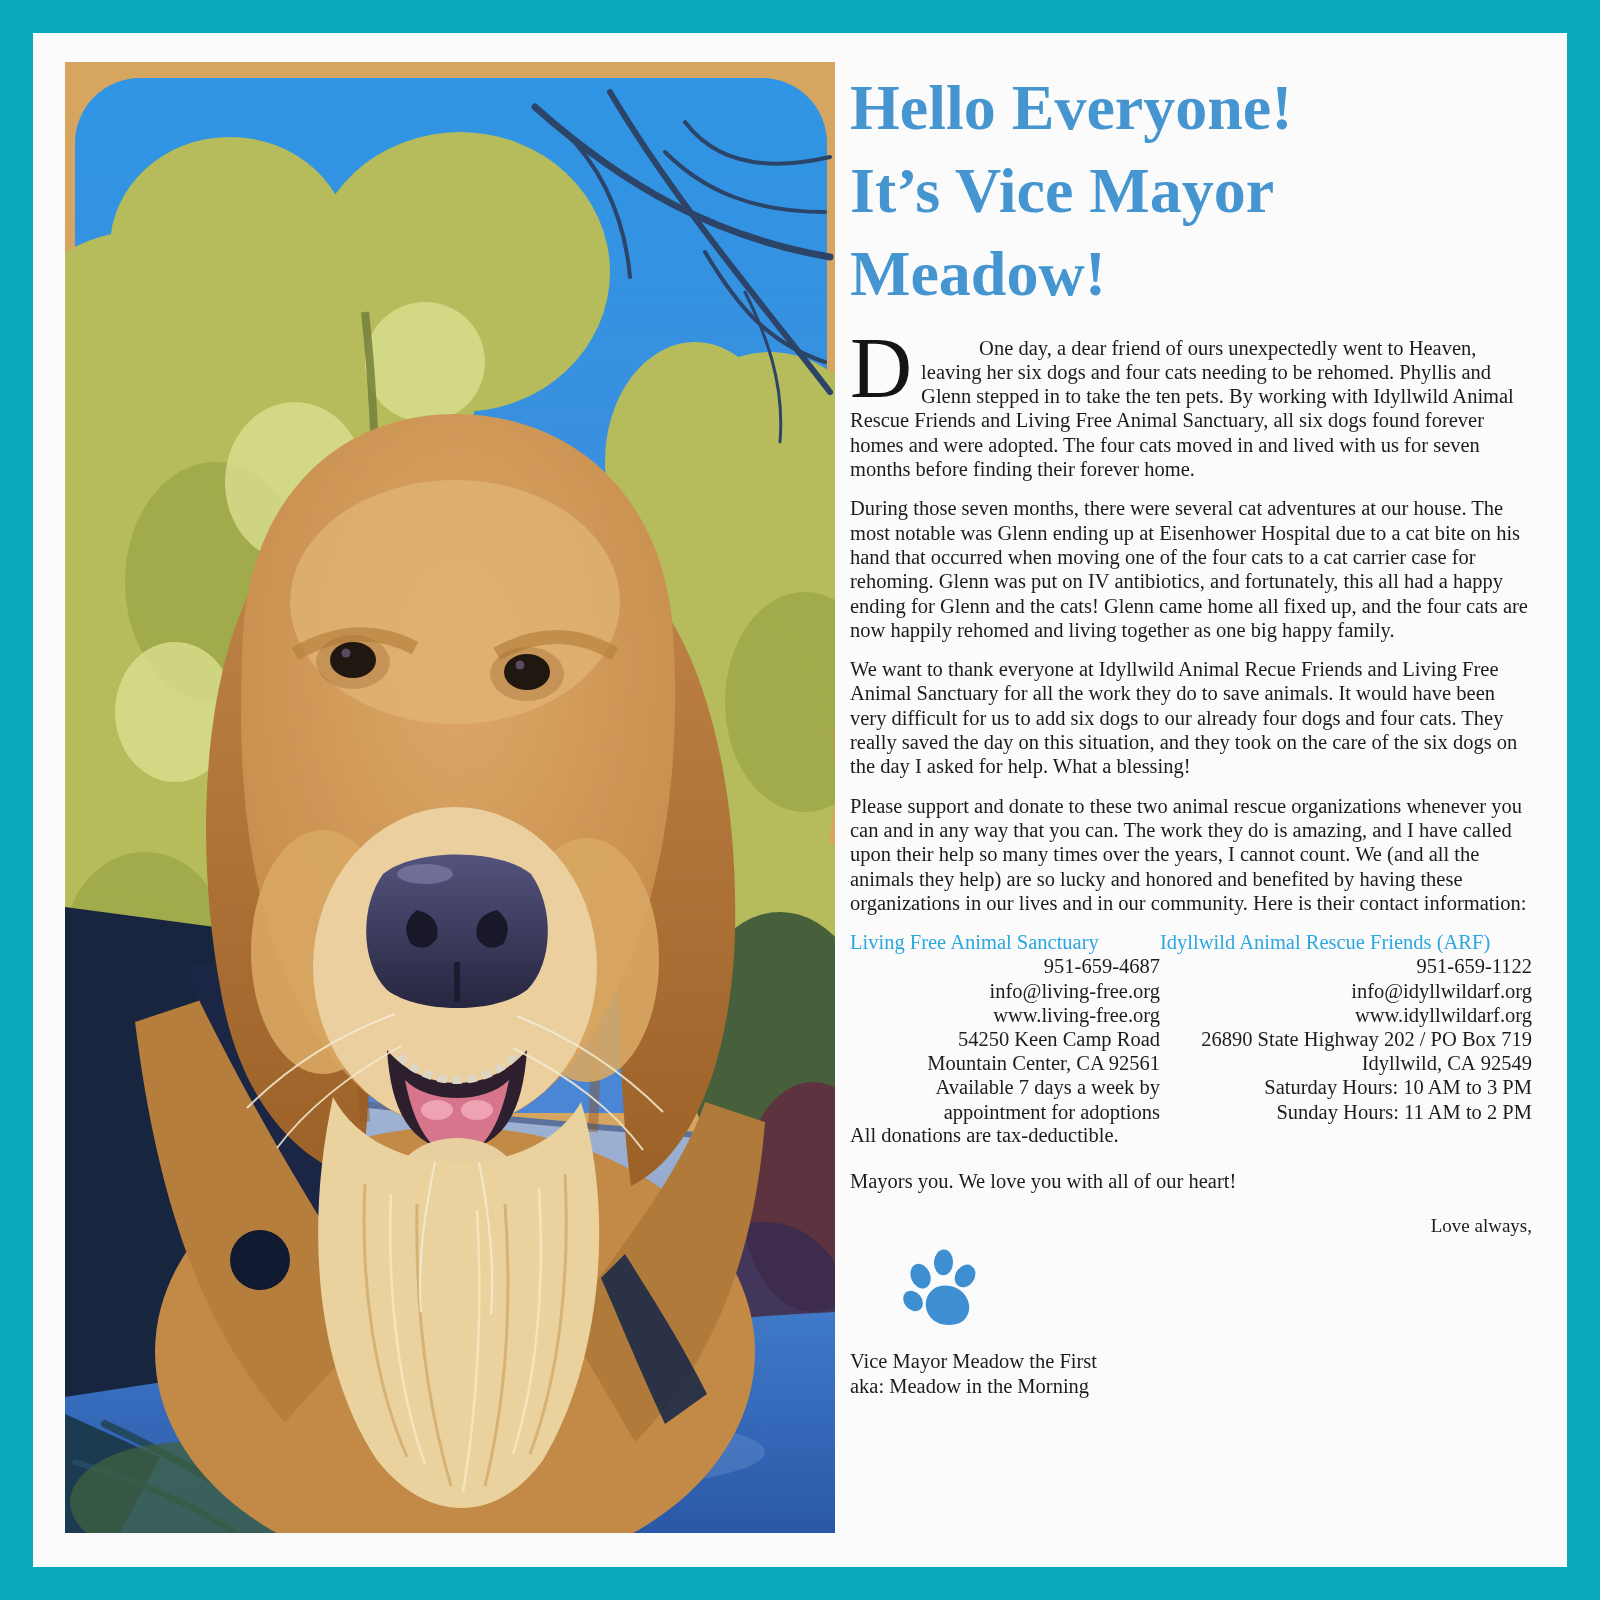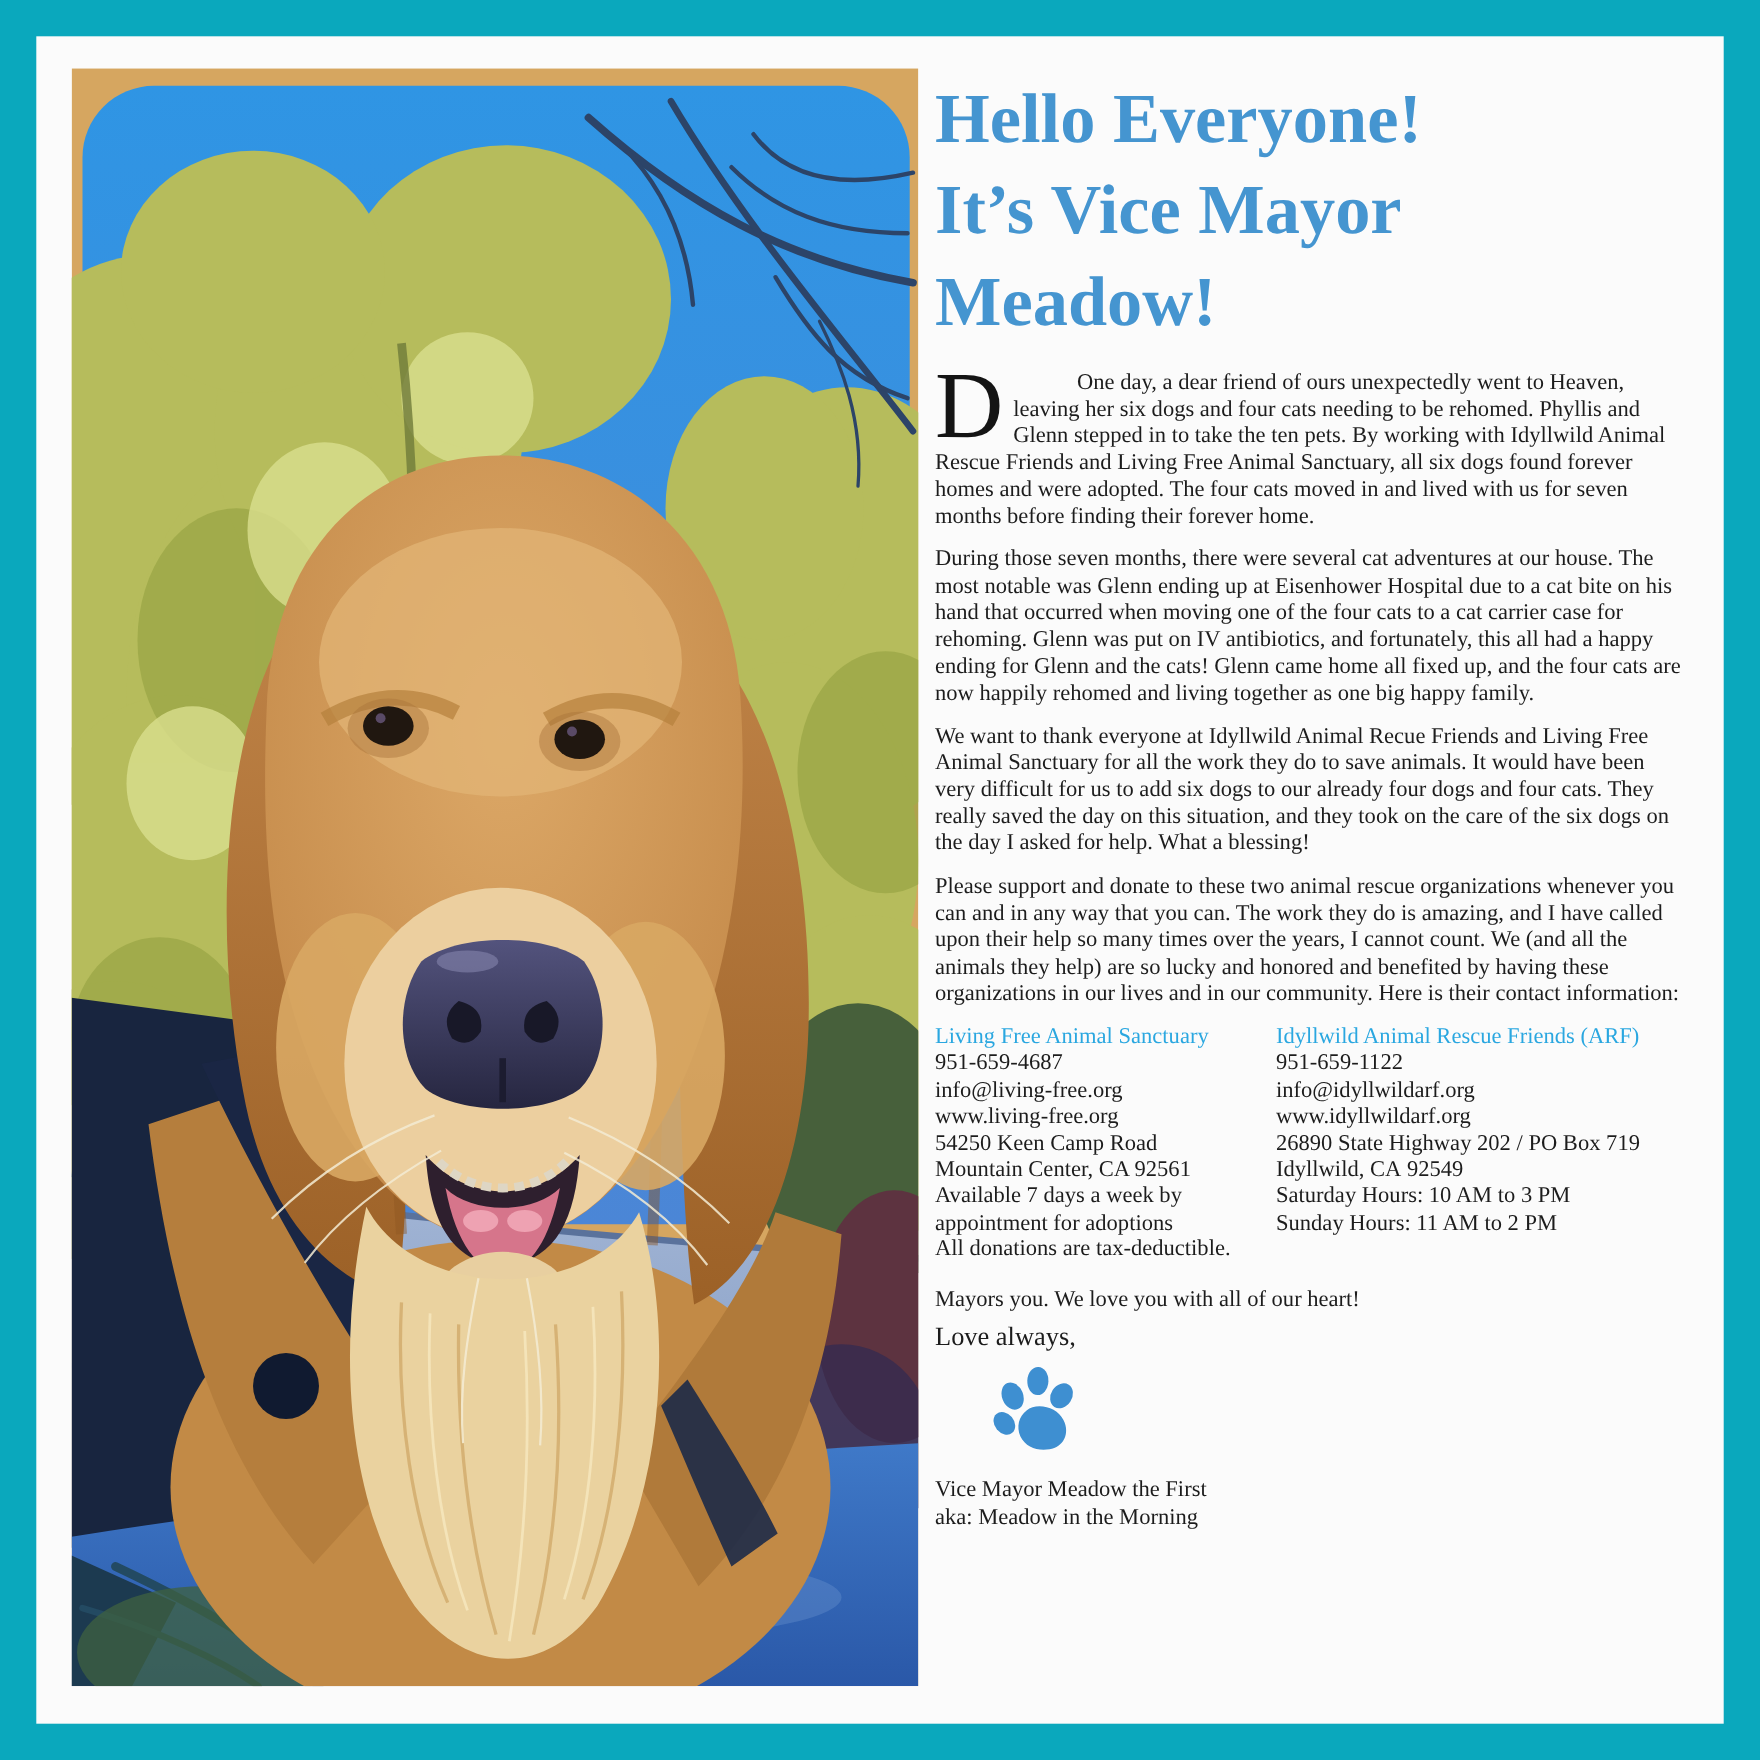--- a/index.html
+++ b/index.html
@@ -29,24 +29,24 @@
   .body-copy p { margin-bottom:15px; }
   .dropcap {
     float:left; font-size:86px; line-height:64px; padding-right:9px;
     color:#141414; font-family:"Liberation Serif", serif;
   }
   p.indent { text-indent:58px; }
   .contacts { display:flex; margin-top:10px; font-size:20.5px; line-height:24.2px; }
   .contact-col-1 { width:310px; flex:0 0 310px; }
   .contact-col-2 { flex:1; }
   .contact-name { color:var(--heading-color,#2aa7e0); font-weight:normal; }
-  .contact-line { white-space:pre-wrap; }
+  .contact-line { white-space:pre-wrap;text-align:right; }
   .tax-note   { font-size:20.5px; }
   .thanks     { margin-top:23px; font-size:20.5px; }
-  .closing    { margin-top:10px; font-size:24px; }
+  .closing    { margin-top:22px; font-size:19px;text-align:right; }
   .paw { width:82px; height:80px; margin:12px 0 0 52px; display:block; }
   .paw path, .paw ellipse { fill:var(--paw-color,#3e8fd1); }
   .signature { margin-top:20px; font-size:20.5px; line-height:25px; }
 </style>
 </head>
 <body>
 
 <div class="page">
   <div class="inner">
 

